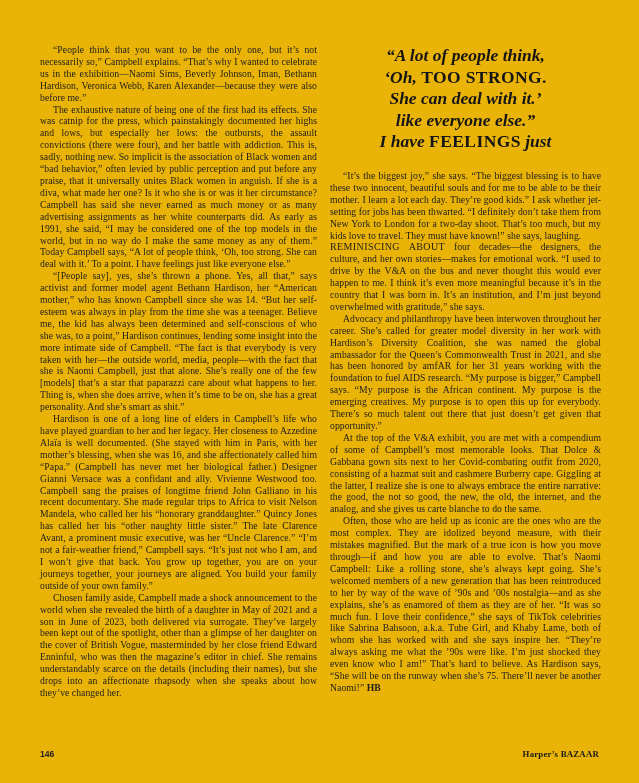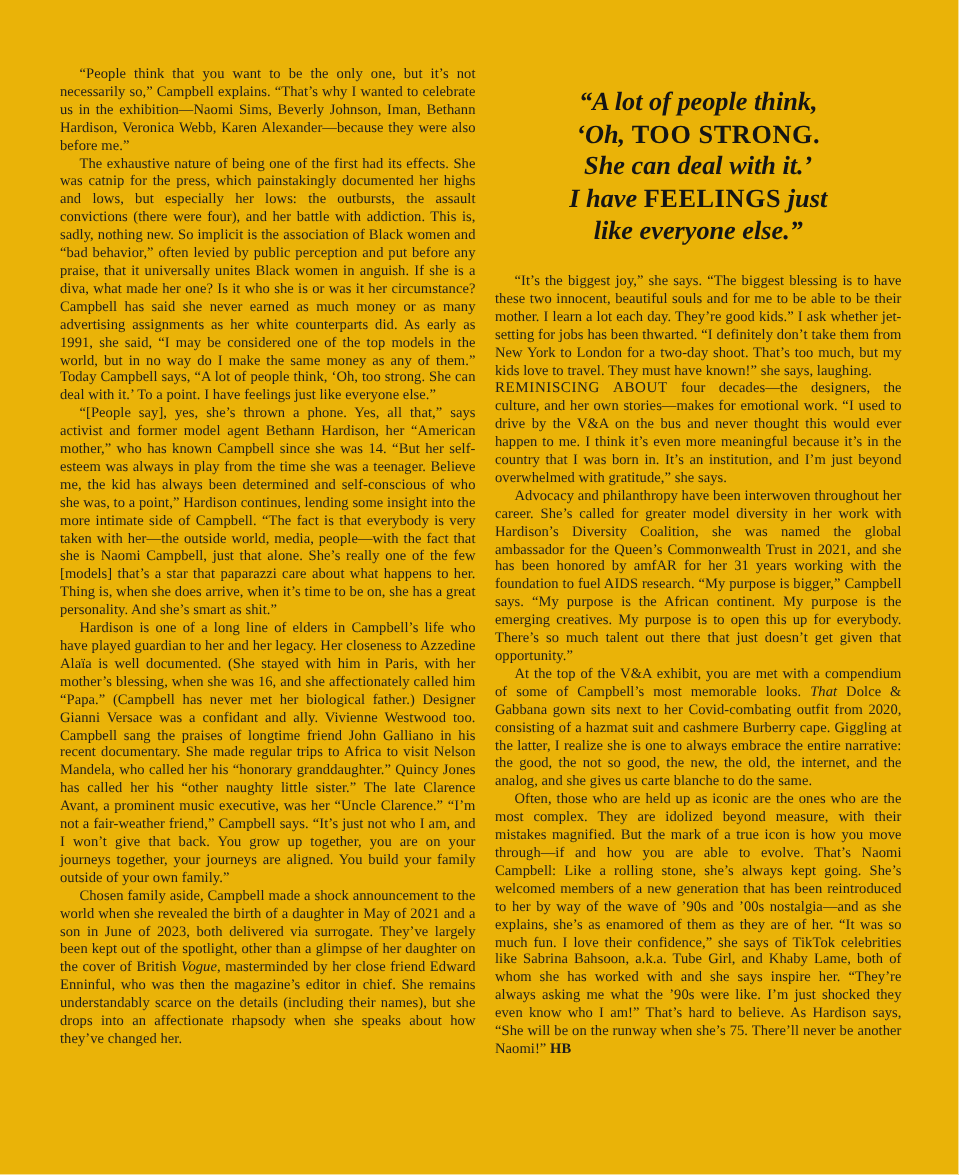--- a/index.html
+++ b/index.html
@@ -19,32 +19,32 @@
   .col {
     position: absolute;
     top: 44px;
   }
   .col-left {
     left: 40px;
     width: 277px;
   }
   .col-right {
     left: 330px;
-    top: 54px;
+    top: 42px;
     width: 271px;
   }
   .para {
     margin: 0;
     font-size: 9.7px;
     line-height: 11.9px;
     text-align: justify;
     letter-spacing: 0.05px;
   }
   .para.indent { text-indent: 13px; }
-  .seg-italic { font-style: italic; }
+  .seg-italic { }
   .seg-bold { font-weight: bold; }
   .seg-head {
     font-size: 10px;
     letter-spacing: 0.4px;
     font-weight: 400;
   }
   .pullquote {
     text-align: center;
     font-size: 17.5px;
     line-height: 21.6px;
@@ -89,26 +89,30 @@
       <p class="para indent"><span>“[People say], yes, she’s thrown a phone. Yes, all that,” says activist and former model agent Bethann Hardison, her “American mother,” who has known Campbell since she was 14. “But her self-esteem was always in play from the time she was a teenager. Believe me, the kid has always been determined and self-conscious of who she was, to a point,” Hardison continues, lending some insight into the more intimate side of Campbell. “The fact is that everybody is very taken with her—the outside world, media, people—with the fact that she is Naomi Campbell, just that alone. She’s really one of the few [models] that’s a star that paparazzi care about what happens to her. Thing is, when she does arrive, when it’s time to be on, she has a great personality. And she’s smart as shit.”</span></p>
       <p class="para indent"><span>Hardison is one of a long line of elders in Campbell’s life who have played guardian to her and her legacy. Her closeness to Azzedine Alaïa is well documented. (She stayed with him in Paris, with her mother’s blessing, when she was 16, and she affectionately called him “Papa.” (Campbell has never met her biological father.) Designer Gianni Versace was a confidant and ally. Vivienne Westwood too. Campbell sang the praises of longtime friend John Galliano in his recent documentary. She made regular trips to Africa to visit Nelson Mandela, who called her his “honorary granddaughter.” Quincy Jones has called her his “other naughty little sister.” The late Clarence Avant, a prominent music executive, was her “Uncle Clarence.” “I’m not a fair-weather friend,” Campbell says. “It’s just not who I am, and I won’t give that back. You grow up together, you are on your journeys together, your journeys are aligned. You build your family outside of your own family.”</span></p>
       <p class="para indent"><span>Chosen family aside, Campbell made a shock announcement to the world when she revealed the birth of a daughter in May of 2021 and a son in June of 2023, both delivered via surrogate. They’ve largely been kept out of the spotlight, other than a glimpse of her daughter on the cover of British </span><span class="seg-italic">Vogue</span><span>, masterminded by her close friend Edward Enninful, who was then the magazine’s editor in chief. She remains understandably scarce on the details (including their names), but she drops into an affectionate rhapsody when she speaks about how they’ve changed her.</span></p>
     </div>
 
   <div class="col col-right">
     <div class="pullquote">
       <div class="pq-line"><span class="pq-i">“A lot of people think,</span></div>
       <div class="pq-line"><span class="pq-i">‘Oh, </span><span class="pq-c">TOO STRONG.</span></div>
       <div class="pq-line"><span class="pq-i">She can deal with it.’</span></div>
+      <div class="pq-line"><span class="pq-i">like everyone else.”</span></div>
       <div class="pq-line"><span class="pq-i">I have </span><span class="pq-c">FEELINGS</span><span class="pq-i"> just</span></div>
-      <div class="pq-line"><span class="pq-i">like everyone else.”</span></div>
     </div>
     <div>
         <p class="para indent"><span>“It’s the biggest joy,” she says. “The biggest blessing is to have these two innocent, beautiful souls and for me to be able to be their mother. I learn a lot each day. They’re good kids.” I ask whether jet-setting for jobs has been thwarted. “I definitely don’t take them from New York to London for a two-day shoot. That’s too much, but my kids love to travel. They must have known!” she says, laughing.</span></p>
         <p class="para"><span class="seg-head">REMINISCING ABOUT</span><span> four decades—the designers, the culture, and her own stories—makes for emotional work. “I used to drive by the V&amp;A on the bus and never thought this would ever happen to me. I think it’s even more meaningful because it’s in the country that I was born in. It’s an institution, and I’m just beyond overwhelmed with gratitude,” she says.</span></p>
         <p class="para indent"><span>Advocacy and philanthropy have been interwoven throughout her career. She’s called for greater model diversity in her work with Hardison’s Diversity Coalition, she was named the global ambassador for the Queen’s Commonwealth Trust in 2021, and she has been honored by amfAR for her 31 years working with the foundation to fuel AIDS research. “My purpose is bigger,” Campbell says. “My purpose is the African continent. My purpose is the emerging creatives. My purpose is to open this up for everybody. There’s so much talent out there that just doesn’t get given that opportunity.”</span></p>
         <p class="para indent"><span>At the top of the V&amp;A exhibit, you are met with a compendium of some of Campbell’s most memorable looks. </span><span class="seg-italic">That</span><span> Dolce &amp; Gabbana gown sits next to her Covid-combating outfit from 2020, consisting of a hazmat suit and cashmere Burberry cape. Giggling at the latter, I realize she is one to always embrace the entire narrative: the good, the not so good, the new, the old, the internet, and the analog, and she gives us carte blanche to do the same.</span></p>
         <p class="para indent"><span>Often, those who are held up as iconic are the ones who are the most complex. They are idolized beyond measure, with their mistakes magnified. But the mark of a true icon is how you move through—if and how you are able to evolve. That’s Naomi Campbell: Like a rolling stone, she’s always kept going. She’s welcomed members of a new generation that has been reintroduced to her by way of the wave of ’90s and ’00s nostalgia—and as she explains, she’s as enamored of them as they are of her. “It was so much fun. I love their confidence,” she says of TikTok celebrities like Sabrina Bahsoon, a.k.a. Tube Girl, and Khaby Lame, both of whom she has worked with and she says inspire her. “They’re always asking me what the ’90s were like. I’m just shocked they even know who I am!” That’s hard to believe. As Hardison says, “She will be on the runway when she’s 75. There’ll never be another Naomi!” </span><span class="seg-bold">HB</span></p>
       </div>
   </div>
 
+  <div class="footer">
+    <span class="folio">146</span>
+    <span class="brand">Harper’s BAZAAR</span>
+  </div>
 
 </div>
 
 </body></html>

